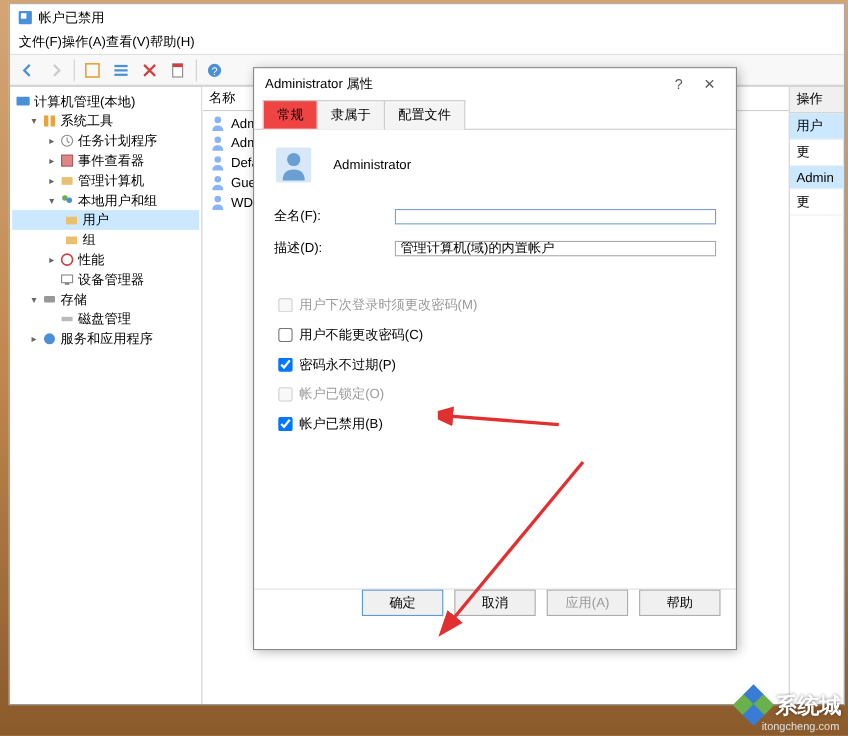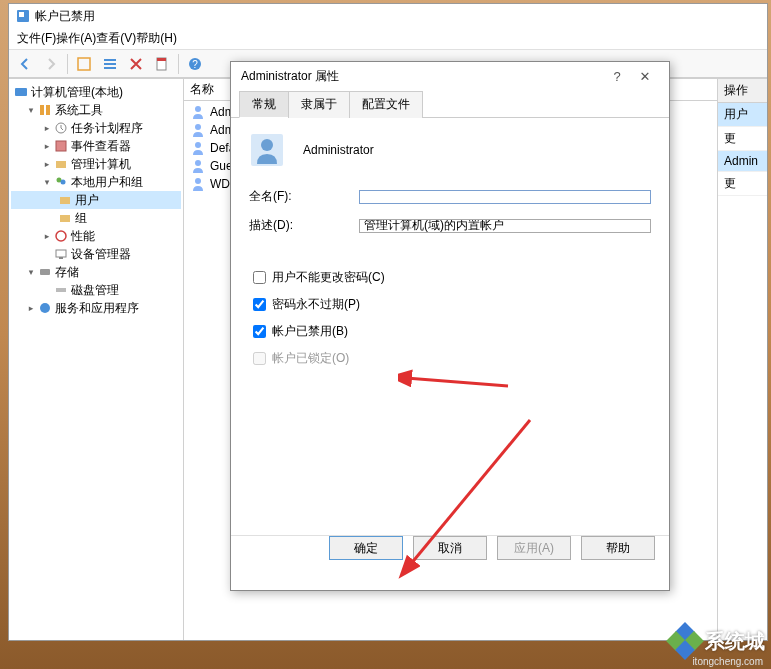--- a/index.html
+++ b/index.html
@@ -35,21 +35,21 @@
 .actions-pane .ah { background: #f0f0f0; padding: 3px 6px; border-bottom: 1px solid #d0d0d0; }
 .actions-pane .ai { padding: 3px 6px; border-bottom: 1px solid #f0f0f0; white-space: nowrap; }
 .actions-pane .ai.sel { background: #cce8ff; }
 
 .dialog { position: absolute; top: 61px; left: 230px; width: 440px; height: 530px; background: #fff; border: 1px solid #888; box-shadow: 2px 2px 10px rgba(0,0,0,0.3); display: flex; flex-direction: column; }
 .dialog-title { height: 28px; display: flex; align-items: center; padding: 0 10px; font-size: 12px; }
 .dialog-title .dt-text { flex: 1; }
 .dialog-title .dt-btn { width: 28px; height: 24px; display: inline-flex; align-items: center; justify-content: center; font-size: 13px; color: #555; }
 .dialog-tabs { display: flex; padding: 0 8px; font-size: 12px; border-bottom: 1px solid #ccc; }
 .dialog-tabs .tab { padding: 4px 12px; border: 1px solid #ccc; border-bottom: none; margin-right: -1px; background: #f4f4f4; position: relative; top: 1px; }
-.dialog-tabs .tab.active { background: #e5e5e5; border-bottom: 1px solid #fff; }
+.dialog-tabs .tab.active { background: #ef4444; border-bottom: 1px solid #fff; }
 .dialog-body { flex: 1; padding: 14px 18px; font-size: 12px; }
 .user-head { display: flex; align-items: center; margin-bottom: 20px; }
 .user-head .uicon { width: 36px; height: 36px; margin-right: 18px; }
 .form-row { display: flex; align-items: center; margin-bottom: 12px; }
 .form-row label { width: 110px; }
 .form-row input[type=text] { flex: 1; height: 14px; border: 1px solid #7a9fd0; padding: 0 4px; font-size: 12px; }
 .form-row.desc input { border-color: #aaa; }
 .chk-row { display: flex; align-items: center; margin: 8px 0; }
 .chk-row input { margin-right: 6px; }
 .chk-row.disabled { color: #999; }
@@ -340,35 +340,39 @@
     </div>
     <div class="form-row">
       <label>全名(F):</label>
       <input type="text" value="" style="">
     </div>
     <div class="form-row desc">
       <label>描述(D):</label>
       <input type="text" value="管理计算机(域)的内置帐户" style="">
     </div>
     <div style="height:14px"></div>
+    <div class="chk-row disabled">
+      <input type="checkbox" disabled="" style="">
+      <span>用户下次登录时须更改密码(M)</span>
+    </div>
     <div class="chk-row">
       <input type="checkbox" style="">
       <span>用户不能更改密码(C)</span>
     </div>
     <div class="chk-row">
       <input type="checkbox" checked="" style="">
       <span>密码永不过期(P)</span>
     </div>
+    <div class="chk-row disabled">
+      <input type="checkbox" disabled="" style="">
+      <span>帐户已锁定(O)</span>
+    </div>
     <div class="chk-row">
       <input type="checkbox" checked="" style="">
       <span>帐户已禁用(B)</span>
-    </div>
-    <div class="chk-row disabled">
-      <input type="checkbox" disabled="" style="">
-      <span>帐户已锁定(O)</span>
     </div>
   </div>
   <div class="dialog-buttons">
     <button class="primary">确定</button>
     <button>取消</button>
     <button disabled="">应用(A)</button>
     <button>帮助</button>
   </div>
 </div>
 

